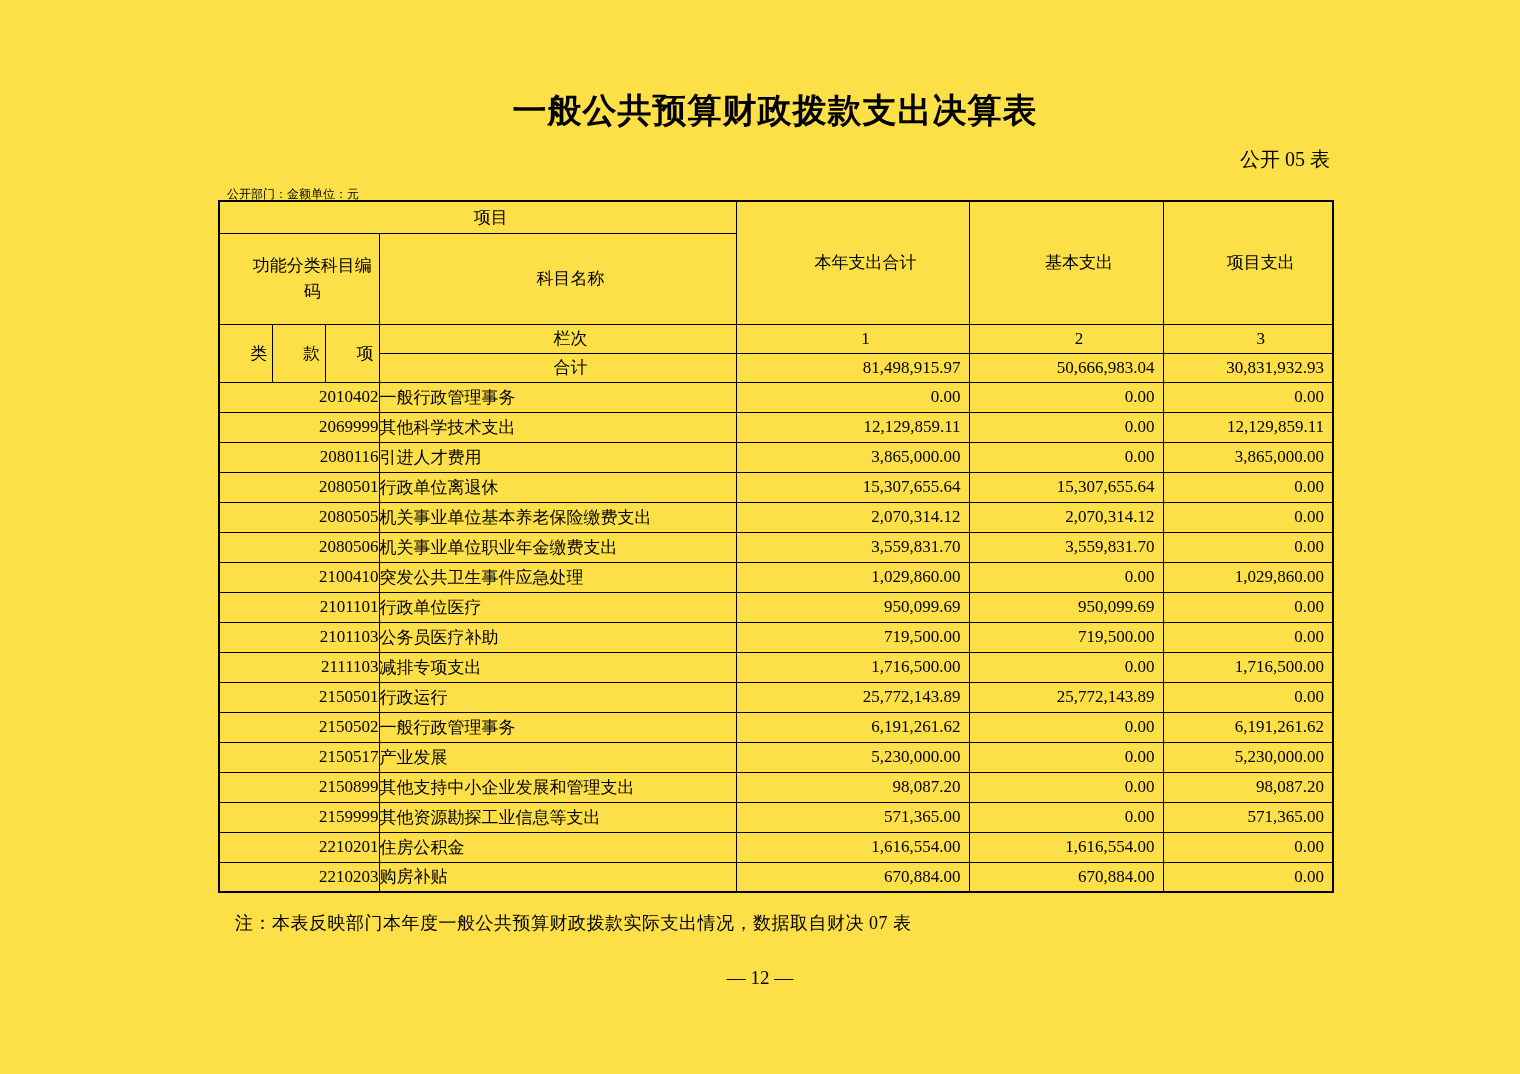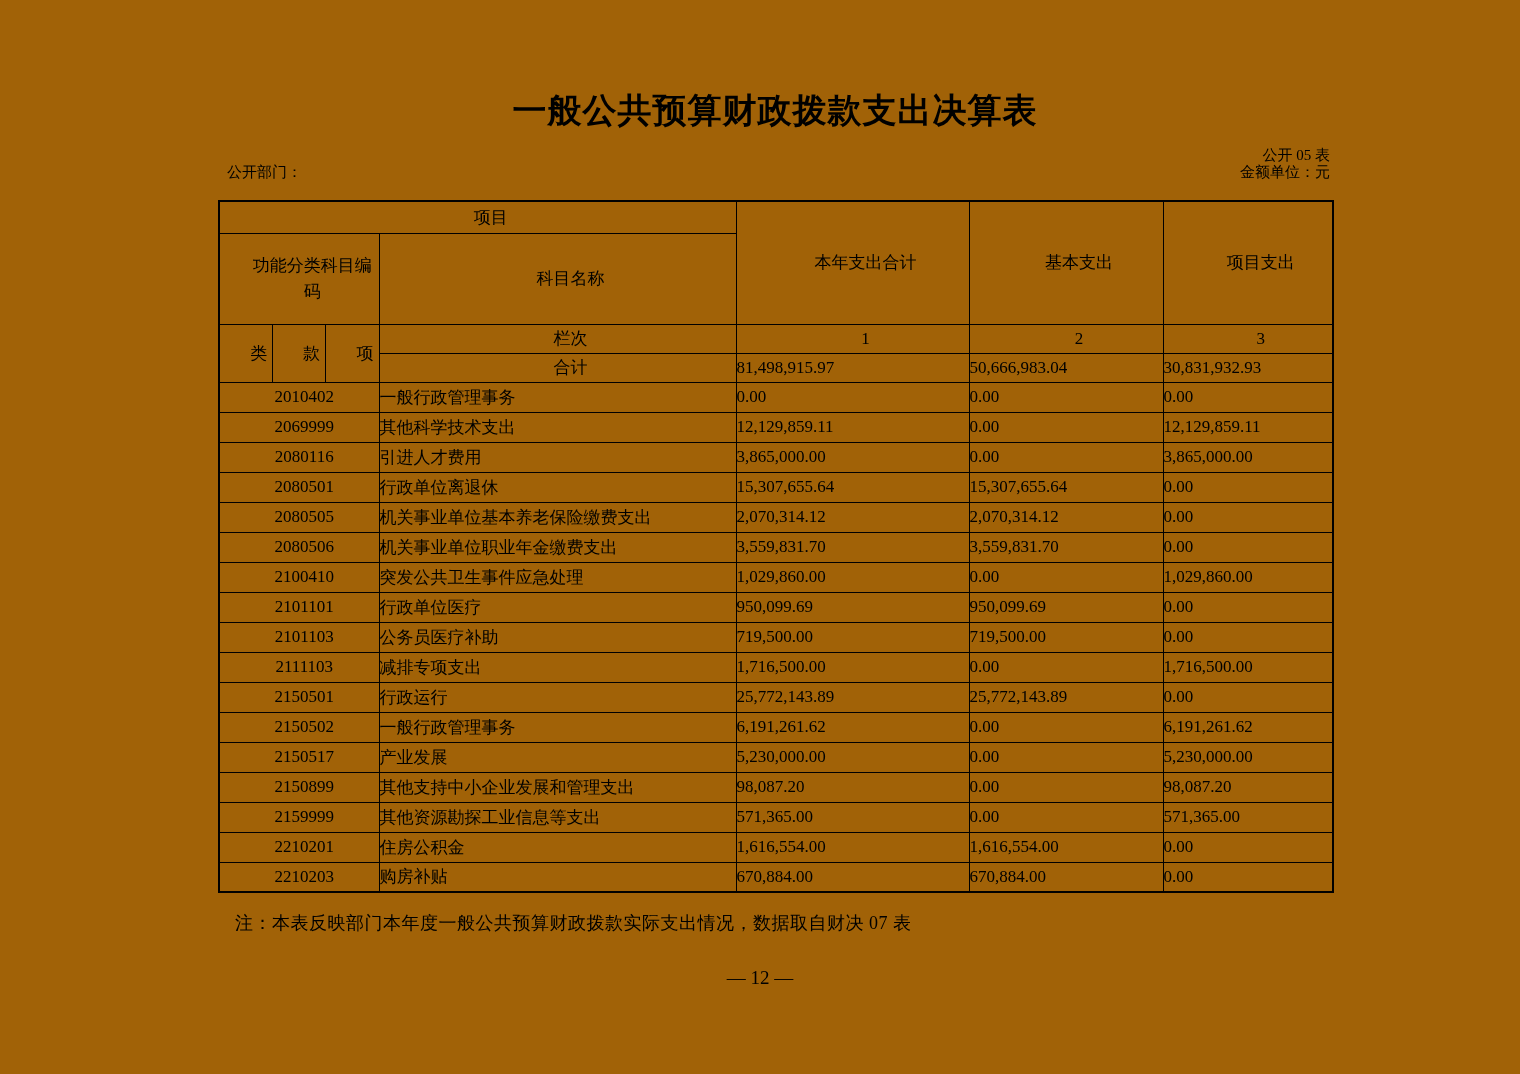--- a/index.html
+++ b/index.html
@@ -1,21 +1,21 @@
 <!DOCTYPE html>
 <html><head>
 <meta charset="utf-8">
 <style>
   * { box-sizing: border-box; margin: 0; padding: 0; }
   html, body { background: #ffffff; }
   .page {
     position: relative;
     width: 1520px;
     height: 1074px;
-    background: #a16207;
+    background: #fde047;
     color: #000000;
     font-family: "Liberation Serif", "DejaVu Serif", serif;
     overflow: hidden;
   }
   .content {
     position: absolute;
     left: 218px;
     top: 0;
     width: 1114px;
   }
@@ -27,30 +27,30 @@
     text-align: center;
     font-size: 34px;
     font-weight: bold;
     letter-spacing: 1px;
     white-space: nowrap;
   }
   .form-code {
     position: absolute;
     top: 146px;
     right: 2px;
-    font-size: 15px;
+    font-size: 20px;
   }
   .meta-line {
     position: absolute;
-    top: 163px;
+    top: 186px;
     left: 9px;
     right: 2px;
     display: flex;
-    justify-content: space-between;
-    font-size: 15px;
+    justify-content: flex-start;
+    font-size: 12px;
   }
   table.budget {
     position: absolute;
     top: 200px;
     left: 0;
     width: 1114px;
     border-collapse: collapse;
     table-layout: fixed;
     border: 2px solid #000;
   }
@@ -60,23 +60,23 @@
     font-size: 17px;
     overflow: hidden;
   }
   td.hdr { text-align: center; font-size: 18px; padding-left: 26px; }
   td.code-group { white-space: pre-line; line-height: 1.5; }
   tr.r-project td { height: 32px; }
   tr.r-heads td { height: 91px; }
   tr.r-lanci td { height: 29px; }
   tr.r-total td { height: 29px; margin-top: 32px; }
   tr.data-row td { height: 30px; }
-  td.code { text-align: center; padding-left: 10px; }
+  td.code { text-align: right; padding-left: 10px; }
   td.name { text-align: left; }
-  td.num  { padding-right: 8px; }
+  td.num  { text-align: right; padding-right: 8px; }
   .note {
     position: absolute;
     top: 911px;
     left: 17px;
     font-size: 18px;
     letter-spacing: 0.5px;
     white-space: nowrap;
   }
   .page-number {
     position: absolute;

